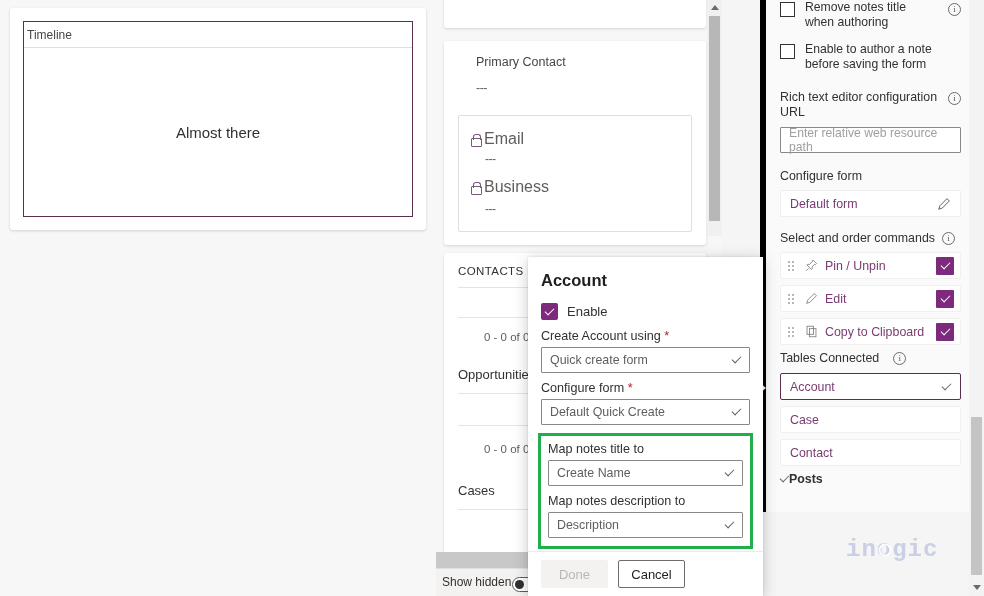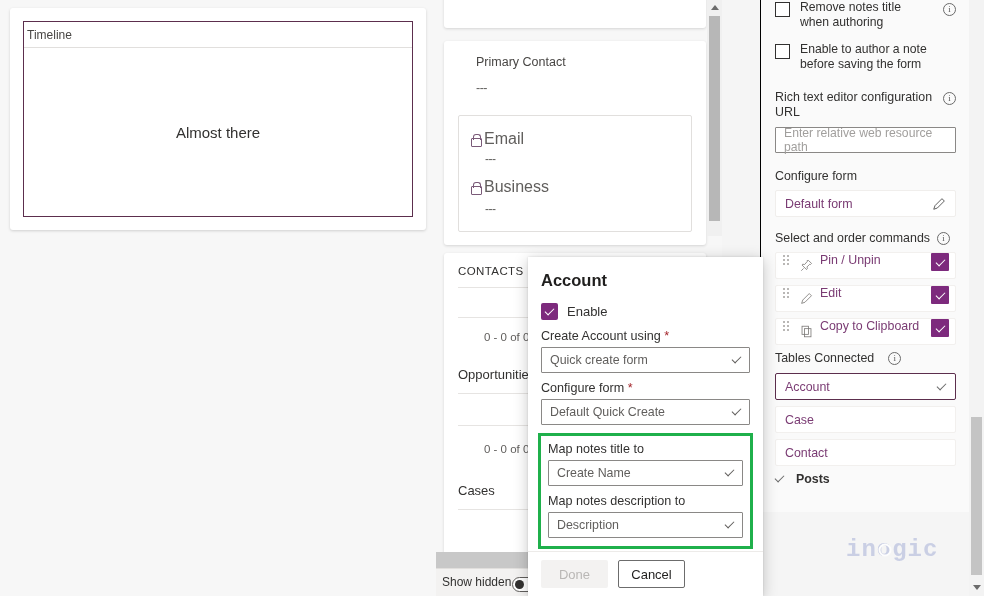--- a/index.html
+++ b/index.html
@@ -105,21 +105,21 @@
     position:absolute; left:512px; bottom:4px; width:30px; height:15px;
     border:1px solid #605e5c; border-radius:9px; background:#fff;
   }
   .toggle .knob{
     position:absolute; left:2px; top:2px; width:9px; height:9px; border-radius:50%; background:#323130;
   }
 
   
   #panel-right{
     position:absolute; right:0; top:0; width:224px; height:512px;
-    background:#fafafa; border-left:1px solid #000000;
+    background:#fafafa; border-left:6px solid #000000;
   }
   .pr-inner{ position:absolute; left:0; top:0; width:209px; height:596px; padding:0 14px; }
   .chk-row{ display:flex; align-items:flex-start; gap:10px; }
   .chkbox{
     width:15px;height:15px;border:1.4px solid #323130;background:#fff;flex:none;margin-top:2px;
   }
   .chk-txt{ font-size:12.2px; line-height:15px; color:#323130; flex:1; }
   .info-ico{
     width:13px;height:13px;border:1.1px solid #6a6a6a;border-radius:50%;
     font-size:9px;line-height:11px;text-align:center;color:#5a5a5a;flex:none;
@@ -131,42 +131,42 @@
     height:26px;border:1px solid #8a8886;background:#fff;border-radius:1px;
     display:flex;align-items:center;padding:0 8px;font-size:12.2px;color:#a19f9d;
   }
   .form-pill{
     height:27px;background:#fff;border:1px solid #f0eeec;border-radius:2px;
     display:flex;align-items:center;justify-content:space-between;padding:0 9px;
     font-size:12.4px;color:#7a3b73;
   }
   .cmd-row{
     height:27px;background:#fff;border:1px solid #f2f0ee;border-radius:2px;
-    display:flex;padding:0 6px;margin-bottom:6px;
+    display:flex;align-items:center;padding:0 6px;margin-bottom:6px;
   }
   .grip{
     width:9px;height:13px;flex:none;margin-right:7px;
     background-image:radial-gradient(#b9b7b5 0.9px, transparent 1px);
     background-size:4px 4px; background-position:0 1px;
   }
   .cmd-ico{ width:16px;flex:none;display:flex;align-items:center;justify-content:center;color:#7a7775; }
   .cmd-lbl{ flex:1; font-size:12.4px; color:#7a3b73; margin-left:6px; }
   .cmd-chk{
     width:18px;height:18px;background:#7d2a7d;border-radius:1px;flex:none;
     display:flex;align-items:center;justify-content:center;
   }
   .tick{ width:9px;height:5px;border-left:1.6px solid #fff;border-bottom:1.6px solid #fff;transform:rotate(-45deg);margin-top:-2px; }
   .tbl-row{
     height:27px;background:#fff;border:1px solid #f2f0ee;border-radius:2px;
     display:flex;align-items:center;justify-content:space-between;padding:0 9px;margin-bottom:6px;
     font-size:12.4px;color:#7a3b73;
   }
   .tbl-row.sel{ border:1.3px solid #5c2e4d; }
   .chev{ width:9px;height:5px;border-left:1.4px solid #6a6a6a;border-bottom:1.4px solid #6a6a6a;transform:rotate(-45deg);margin-bottom:3px; }
-  .posts-row{ display:flex;align-items:center;gap:12px;font-size:12.4px;color:#323130;font-weight:bold; }
+  .posts-row{ display:flex;align-items:center;font-size:12.4px;color:#323130;font-weight:bold; }
 
   
   .scroll-track-right{
     position:absolute; right:0; top:0; width:15px; height:596px; background:#f3f3f3;
   }
   .scroll-thumb-right{
     position:absolute; right:2px; top:417px; width:11px; height:158px; background:#c4c4c4;
   }
 
   

